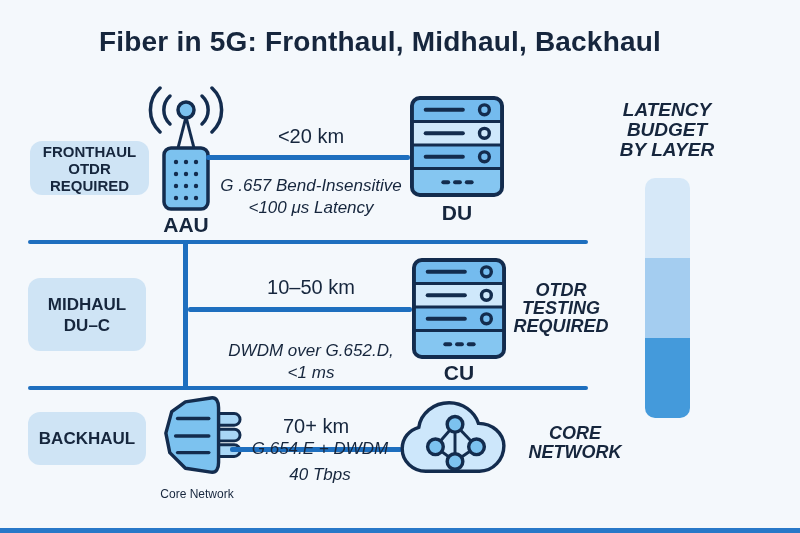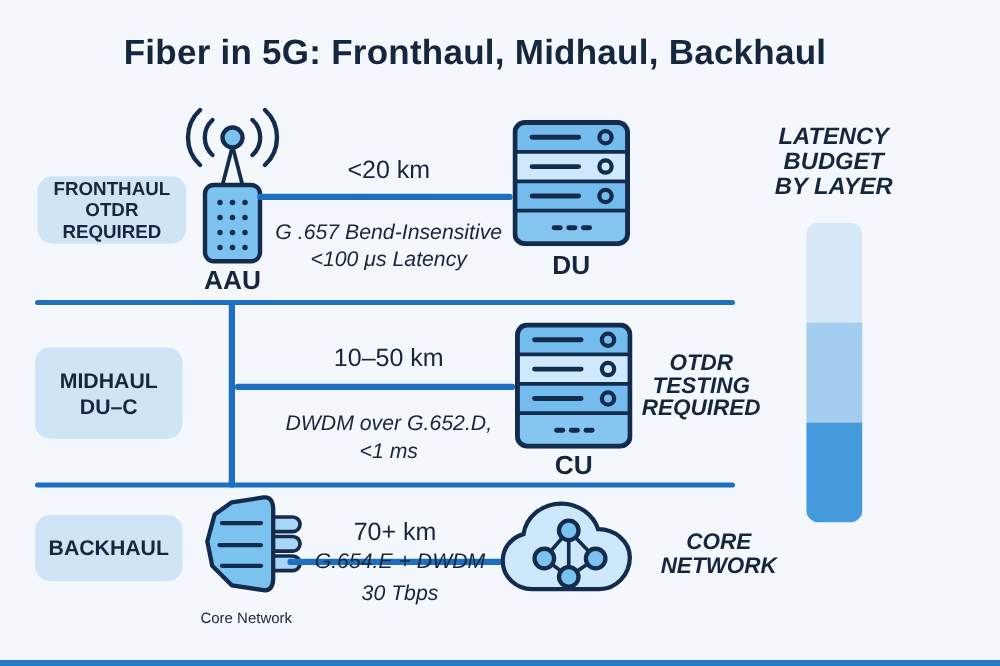--- a/index.html
+++ b/index.html
@@ -108,21 +108,21 @@
   <div class="abs vline" style="left:183px;top:240px;height:150px"></div>
   <div class="abs hline" style="left:28px;top:386px;width:560px"></div>
 
   <div class="abs badge badge-midhaul">
     <span>MIDHAUL</span>
     <span>DU–C</span>
   </div>
 
   <div class="abs conn" style="left:188px;top:307px;width:224px"></div>
   <div class="abs dist" style="left:186px;top:276px;width:250px">10–50 km</div>
-  <div class="abs spec" style="left:185px;top:328px;width:252px">
+  <div class="abs spec" style="left:185px;top:340px;width:252px">
     <span>DWDM over G.652.D,</span><br>
     <span>&lt;1 ms</span>
   </div>
 
   <svg class="abs" style="left:412px;top:258px" width="94" height="101" viewBox="0 0 96 103">
     <path d="M2 10 a8 8 0 0 1 8 -8 h76 a8 8 0 0 1 8 8 v16 h-92 z" fill="#74bbee"></path>
     <rect x="2" y="26" width="92" height="24" fill="#cfe8fb"></rect>
     <rect x="2" y="50" width="92" height="24" fill="#74bbee"></rect>
     <path d="M2 74 h92 v19 a8 8 0 0 1 -8 8 h-76 a8 8 0 0 1 -8 -8 z" fill="#85c6f1"></path>
     <line x1="2" y1="26" x2="94" y2="26" stroke="#132c4e" stroke-width="3"></line>
@@ -167,21 +167,21 @@
       <line x1="16" y1="41" x2="50" y2="41"></line>
       <line x1="18" y1="58" x2="50" y2="58"></line>
     </g>
   </svg>
   <div class="abs small-label" style="left:122px;top:487px;width:150px">Core Network</div>
 
   <div class="abs conn" style="left:230px;top:447px;width:172px"></div>
   <div class="abs dist" style="left:216px;top:415px;width:200px">70+ km</div>
   <div class="abs spec" style="left:220px;top:436px;width:200px;line-height:26px">
     <span>G.654.E + DWDM</span><br>
-    <span>30 Tbps</span>
+    <span>40 Tbps</span>
   </div>
 
   <svg class="abs" style="left:398px;top:395px" width="114" height="88" viewBox="0 0 116 90">
     <path d="M28 78 C15 78 4 68 4 55 C4 44 11 36 21 33 C23 19 36 8 52 8 C66 8 78 17 82 29 C96 29 108 39 108 52 C108 66 97 78 83 78 Z" fill="#cde7fb" stroke="#132c4e" stroke-width="3.5"></path>
     <g stroke="#132c4e" stroke-width="3">
       <line x1="58" y1="30" x2="38" y2="53"></line>
       <line x1="58" y1="30" x2="80" y2="53"></line>
       <line x1="38" y1="53" x2="58" y2="68"></line>
       <line x1="80" y1="53" x2="58" y2="68"></line>
       <line x1="58" y1="30" x2="58" y2="68"></line>

